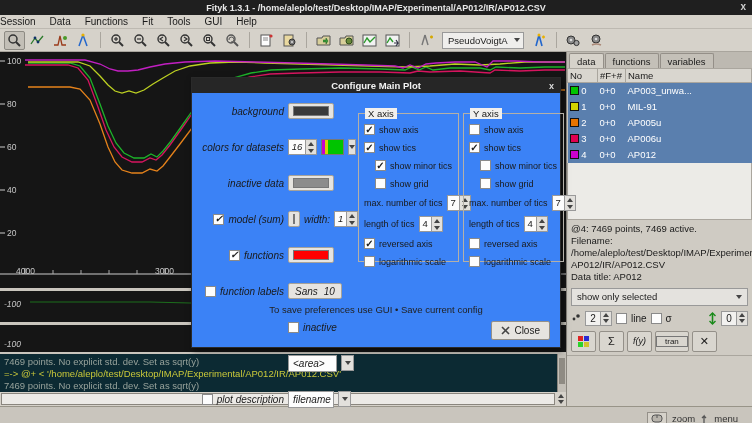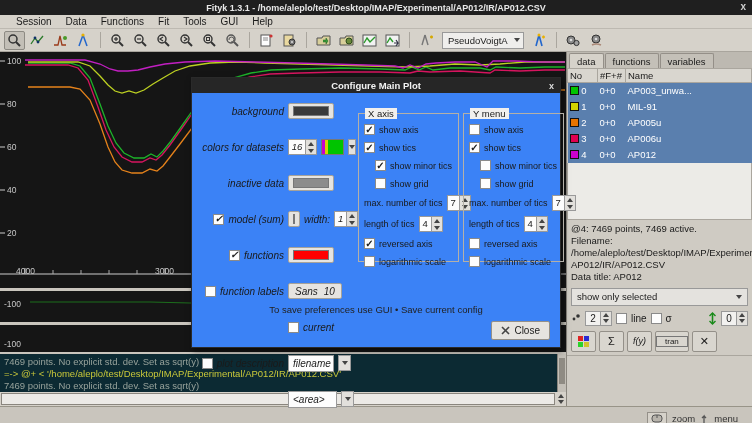--- a/index.html
+++ b/index.html
@@ -5,41 +5,41 @@
   * { margin:0; padding:0; box-sizing:border-box; }
   html,body { width:752px; height:423px; overflow:hidden; }
   body { font-family:"Liberation Sans", sans-serif; font-size:10px; color:#1a1a1a; background:#c9c5bd; }
   .window { position:relative; width:752px; height:423px; background:#c9c5bd; }
 
   
   .titlebar { position:absolute; left:0; top:0; width:752px; height:15px; background:#1f1f1f; color:#e8e8e8; display:flex; align-items:center; justify-content:center; font-size:9px; font-weight:bold; }
   .titlebar .close { position:absolute; right:6px; top:1px; color:#cfcfcf; font-size:10px; cursor:default; }
 
   
-  .menubar { position:absolute; left:0; top:15px; width:752px; height:14px; background:#d6d2ca; display:flex; align-items:center; gap:14px; padding-left:16px; font-size:10px; border-bottom:1px solid #bdb9b1; }
+  .menubar { position:absolute; left:0; top:15px; width:752px; height:14px; background:#d6d2ca; display:flex; align-items:center; gap:14px; padding-left:0; font-size:10px; border-bottom:1px solid #bdb9b1; }
   .menubar span { cursor:default; }
 
   
   .toolbar { position:absolute; left:0; top:29px; width:752px; height:23px; background:#d6d2ca; display:flex; align-items:center; gap:2px; padding-left:4px; border-bottom:1px solid #a9a59d; }
   .tbtn { width:21px; height:19px; display:flex; align-items:center; justify-content:center; border:1px solid transparent; border-radius:2px; }
   .tbtn.active { border:1px solid #8d8a83; background:#c3bfb7; }
   .tsep { width:1px; height:16px; background:#aaa69e; margin:0 4px; }
   .tool-select { height:17px; background:#efeeec; border:1px solid #999; display:flex; align-items:center; font-size:9.5px; padding:0 3px 0 5px; gap:6px; margin:0 3px; }
   .tool-select .arrow { width:0; height:0; border-left:3px solid transparent; border-right:3px solid transparent; border-top:4px solid #444; }
 
   
   .plot { position:absolute; left:0; top:52px; width:566px; height:236px; background:#151515; }
   .plot svg { position:absolute; left:0; top:0; }
   .ytick-label { position:absolute; left:7px; color:#c8c8c8; font-size:8.5px; }
   .xtick-label { position:absolute; bottom:12px; color:#c8c8c8; font-size:8.5px; }
 
   .aux { position:absolute; left:0; width:566px; background:#151515; border-top:3px solid #c9c5bd; }
   .aux1 { top:288px; height:34px; }
   .aux2 { top:322px; height:30px; }
-  .aux .auxlabel { position:absolute; left:4px; top:8px; color:#c8c8c8; font-size:8.5px; }
+  .aux .auxlabel { position:absolute; left:4px; top:8px; color:#c8c8c8; font-size:8.5px;font-style:italic; }
   .aux2 .auxlabel { top:14px; }
 
   .console { position:absolute; left:0; top:352px; width:566px; height:40px; background:#0c2a33; border-top:2px solid #c9c5bd; padding:2px 10px 0 4px; line-height:12px; font-size:9.5px; overflow:hidden; }
   .con-info { color:#97a29b; }
   .con-cmd { color:#c9c83a; }
   .con-scroll { position:absolute; right:0; top:0; width:9px; height:40px; background:#c3bfb7; border-left:1px solid #8a867e; }
   .con-thumb { position:absolute; left:1px; top:4px; width:6px; height:26px; background:#8f8b83; }
 
   .input-row { position:absolute; left:0; top:392px; width:566px; height:14px; background:#d6d2ca; display:flex; }
   .cmd-input { flex:1; height:12px; margin:1px 0 0 1px; background:#eceae6; border:1px solid #8a867e; }
@@ -550,37 +550,37 @@
             <span class="cb"></span>
             <span>function labels</span>
           </span>
           <div class="font-btn">
             <span>Sans</span>
             <span>10</span>
           </div>
         </div>
         <div class="drow" style="padding-left:92px">
           <span class="cb"></span>
-          <span>current</span>
+          <span>inactive</span>
+        </div>
+        <div class="drow" style="padding-left:92px">
+          <div class="ddown" style="width:50px">
+              <span>&lt;area&gt;</span>
+            </div>
+          <div class="drop-arrow-btn">
+              <span class="tri-dn"></span>
+            </div>
         </div>
         <div class="drow">
           <span class="dlabel" style="display:flex;justify-content:flex-end;align-items:center;gap:4px">
             <span class="cb"></span>
             <span>plot description</span>
           </span>
           <div class="ddown" style="width:46px">
               <span>filename</span>
-            </div>
-          <div class="drop-arrow-btn">
-              <span class="tri-dn"></span>
-            </div>
-        </div>
-        <div class="drow" style="padding-left:92px">
-          <div class="ddown" style="width:50px">
-              <span>&lt;area&gt;</span>
             </div>
           <div class="drop-arrow-btn">
               <span class="tri-dn"></span>
             </div>
         </div>
         <div class="drow">
           <span class="dlabel">axis  tics color</span>
           <div class="swatch-btn">
               <span class="swatch-inner" style="background-color: rgb(255, 255, 255);"></span>
             </div>
@@ -646,21 +646,21 @@
               <span class="gl">reversed axis</span>
             </div>
           <div class="grow">
               <span class="cb"></span>
               <span class="gl">logarithmic scale</span>
             </div>
         </div>
       </div>
 
       <div class="groupbox gy">
-        <span class="gtitle">Y menu</span>
+        <span class="gtitle">Y axis</span>
         <div class="grows">
           <div class="grow">
               <span class="cb"></span>
               <span class="gl">show axis</span>
             </div>
           <div class="grow">
               <span class="cb on"></span>
               <span class="gl">show tics</span>
             </div>
           <div class="grow indent">

